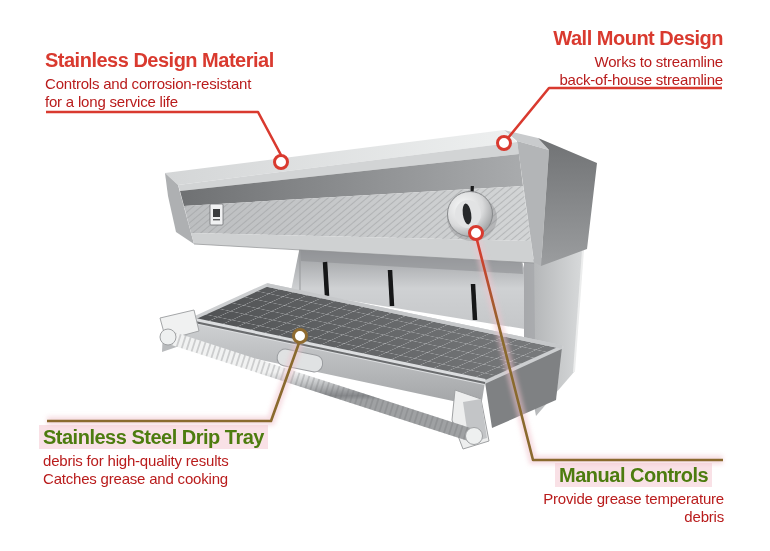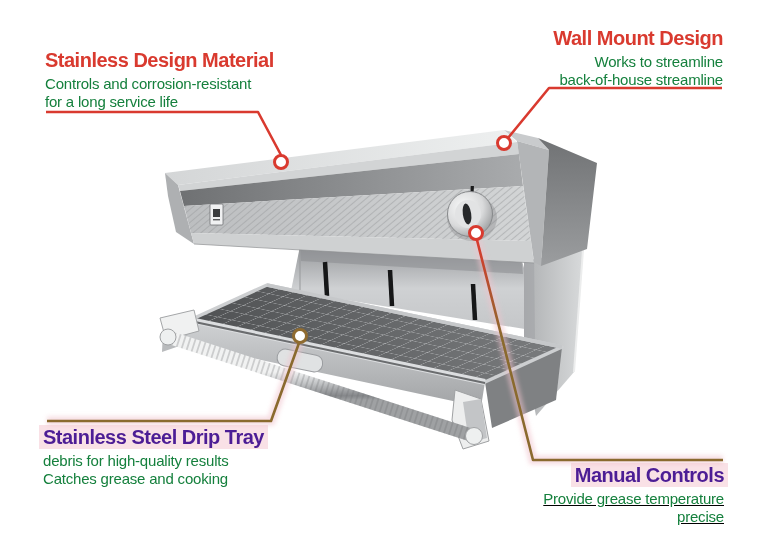--- a/index.html
+++ b/index.html
@@ -5,28 +5,28 @@
   html,body{margin:0;padding:0;}
   body{
     width:770px;height:551px;background:#ffffff;overflow:hidden;
     font-family:"Liberation Sans", sans-serif;
   }
   .stage{position:relative;width:770px;height:551px;background:#ffffff;}
   .stage svg{position:absolute;left:0;top:0;}
   .callout{position:absolute;z-index:5;}
   .callout .title{
     font-size:20px;font-weight:700;letter-spacing:-0.5px;line-height:22px;
-    color:#d93a2f;white-space:nowrap;
+    color:#d93a2f;white-space:nowrap;text-align:center;
   }
   .callout .desc{
     margin-top:4px;font-size:15px;letter-spacing:-0.2px;line-height:18px;
-    color:#15803d;white-space:nowrap;
+    color:#b91c1c;white-space:nowrap;
   }
   .callout.align-right{text-align:right;}
-  .callout.bronze .title{color:#4c1d95;}
+  .callout.bronze .title{color:#4d7c0f;}
   .callout.bronze .title .hl{
     background:rgba(244,196,205,0.5);padding:1px 4px;margin:-1px -4px;
     display:inline-block;
   }
 </style>
 </head>
 <body>
 
 <div class="stage">
 
@@ -202,21 +202,21 @@
   </div>
 
   <div class="callout bronze" style="left:43px;top:426px;">
     <div class="title"><span class="hl">Stainless Steel Drip Tray</span></div>
     <div class="desc">
       <div>debris for high-quality results</div>
       <div>Catches grease and cooking</div>
     </div>
   </div>
 
-  <div class="callout bronze align-right" style="right:46px;top:464px;text-decoration:underline;">
+  <div class="callout bronze align-right" style="right:46px;top:464px;">
     <div class="title"><span class="hl">Manual Controls</span></div>
     <div class="desc">
       <div>Provide grease temperature</div>
-      <div>precise</div>
+      <div>debris</div>
     </div>
   </div>
 
 </div>
 
 </body></html>

